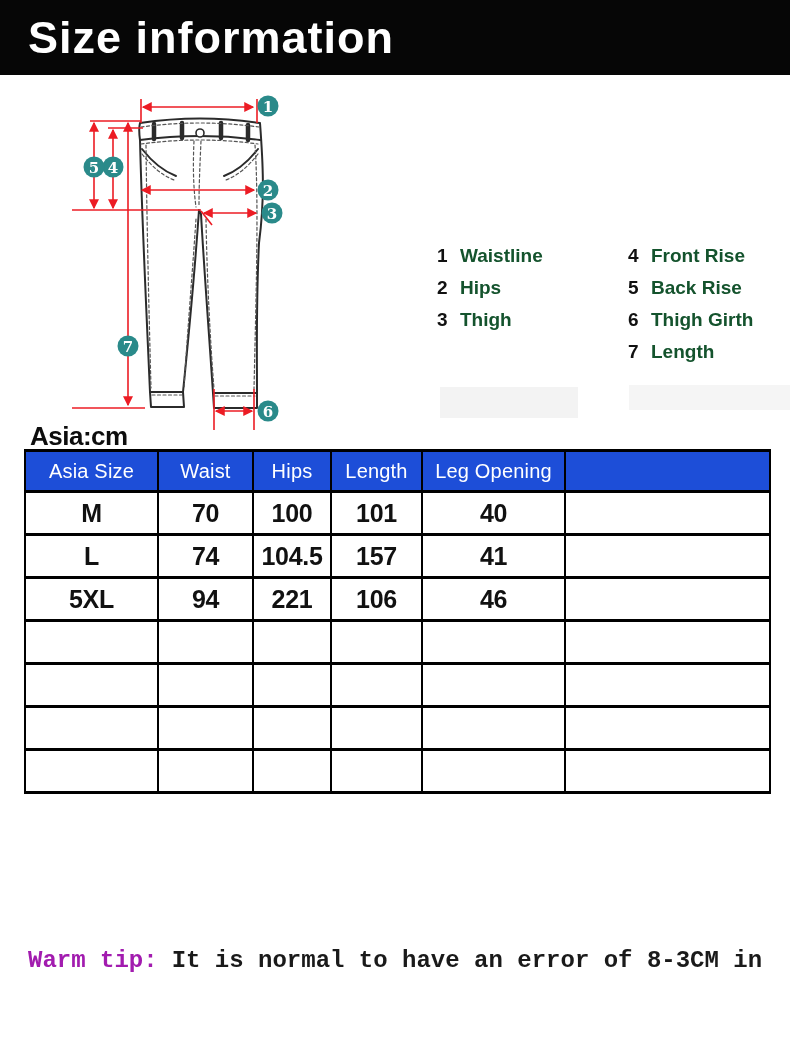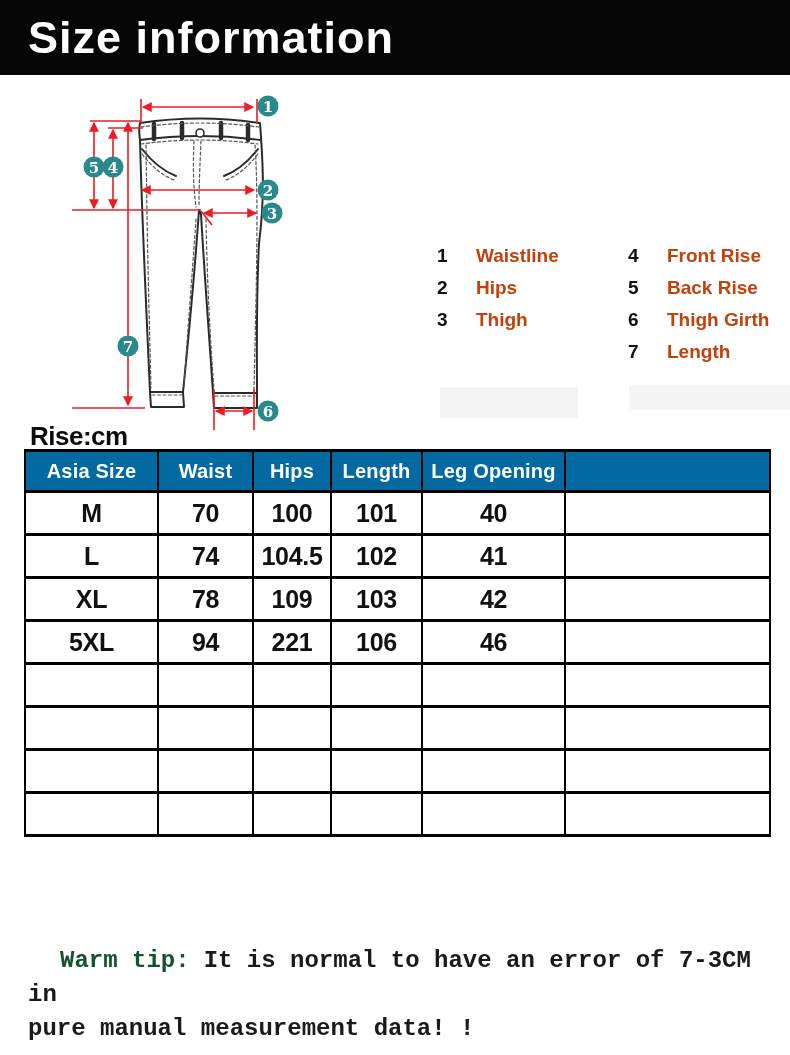--- a/index.html
+++ b/index.html
@@ -13,46 +13,46 @@
 
   
   .pants-svg{position:absolute;left:55px;top:83px;width:240px;height:350px;}
 
   
   .legend{position:absolute;left:437px;top:240px;width:340px;}
   .legend-col{position:absolute;top:0;left:0;}
   .legend-col:nth-child(2){left:191px;}
   .legend-row{display:flex;align-items:center;height:32px;}
   .legend-num{width:17px;font-size:19px;font-weight:700;color:#111;}
-  .legend-label{font-size:19px;font-weight:700;color:#c2410c;margin-left:22px;white-space:nowrap;}
+  .legend-label{font-size:19px;font-weight:700;color:#14532d;margin-left:6px;white-space:nowrap;}
 
   
   .wm{position:absolute;background:#f3f3f3;}
   .wm1{left:440px;top:387px;width:138px;height:31px;}
   .wm2{left:629px;top:385px;width:161px;height:25px;background:#f5f5f5;}
 
   
   .unit-label{position:absolute;left:30px;top:421px;font-size:26px;font-weight:600;
               letter-spacing:-0.5px;color:#0d0d0d;}
 
   
   table.size-table{position:absolute;left:24px;top:449px;width:745px;
                    border-collapse:collapse;table-layout:fixed;}
   .size-table th,.size-table td{border:2px solid #000;border-top-width:3px;border-bottom-width:3px;
                    text-align:center;vertical-align:middle;padding:0;overflow:hidden;}
-  .size-table thead th{background:#0369a1;color:#fff;height:38px;font-size:20px;font-weight:700;
+  .size-table thead th{background:#1d4ed8;color:#fff;height:38px;font-size:20px;font-weight:400;
                    letter-spacing:0.2px;}
   .size-table tbody td{height:40px;font-size:25px;font-weight:600;color:#111;letter-spacing:-0.3px;}
   .size-table tbody td:first-child{font-weight:700;}
 
   
   .warm-tip{position:absolute;left:28px;top:944px;width:750px;
             font-family:"Liberation Mono",monospace;font-size:24px;font-weight:600;
             line-height:34px;color:#1a1a1a;}
-  .tip-prefix{color:#14532d;margin-right:14px;margin-left:32px;}
+  .tip-prefix{color:#a21caf;margin-right:14px;}
 </style>
 </head>
 <body>
 
 <div class="page">
 
   <div class="title-bar">
     <h1>Size information</h1>
   </div>
 
@@ -176,21 +176,21 @@
           <span class="legend-num">6</span>
           <span class="legend-label">Thigh Girth</span>
         </div>
         <div class="legend-row">
           <span class="legend-num">7</span>
           <span class="legend-label">Length</span>
         </div>
       </div>
     </div>
 
-  <div class="unit-label">Rise:cm</div>
+  <div class="unit-label">Asia:cm</div>
 
   <table class="size-table">
       <colgroup>
         <col style="width:133px">
         <col style="width:95px">
         <col style="width:78px">
         <col style="width:91px">
         <col style="width:143px">
         <col style="width:205px">
       </colgroup>
@@ -210,30 +210,22 @@
           <td>70</td>
           <td>100</td>
           <td>101</td>
           <td>40</td>
           <td></td>
         </tr>
         <tr>
           <td>L</td>
           <td>74</td>
           <td>104.5</td>
-          <td>102</td>
+          <td>157</td>
           <td>41</td>
-          <td></td>
-        </tr>
-        <tr>
-          <td>XL</td>
-          <td>78</td>
-          <td>109</td>
-          <td>103</td>
-          <td>42</td>
           <td></td>
         </tr>
         <tr>
           <td>5XL</td>
           <td>94</td>
           <td>221</td>
           <td>106</td>
           <td>46</td>
           <td></td>
         </tr>
@@ -266,17 +258,16 @@
           <td></td>
           <td></td>
           <td></td>
           <td></td>
           <td></td>
         </tr>
       </tbody>
     </table>
 
   <div class="warm-tip">
-    <div><span class="tip-prefix">Warm tip:</span><span>It is normal to have an error of 7-3CM in</span></div>
-    <div>pure manual measurement data! !</div>
+    <div><span class="tip-prefix">Warm tip:</span><span>It is normal to have an error of 8-3CM in</span></div>
   </div>
 
 </div>
 
 </body></html>

